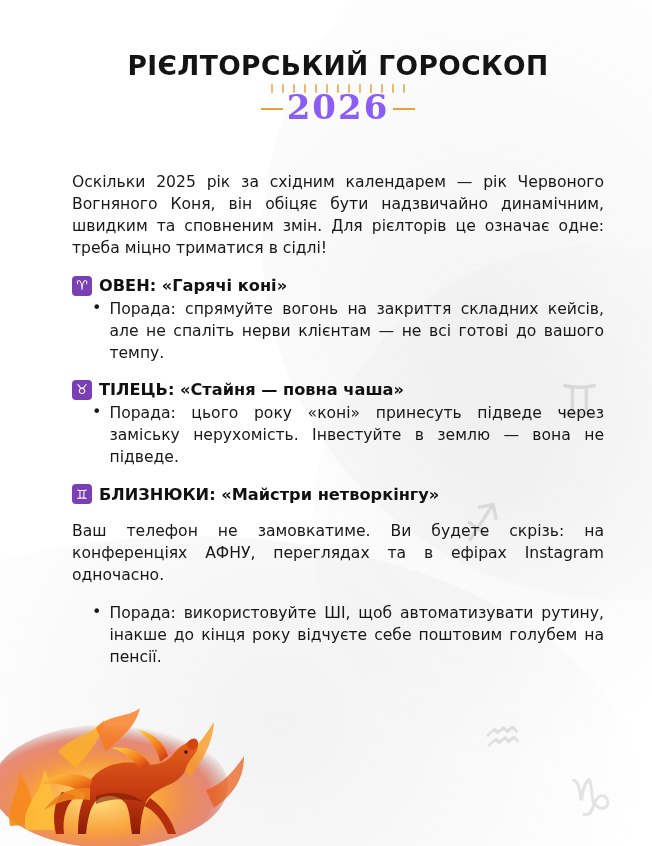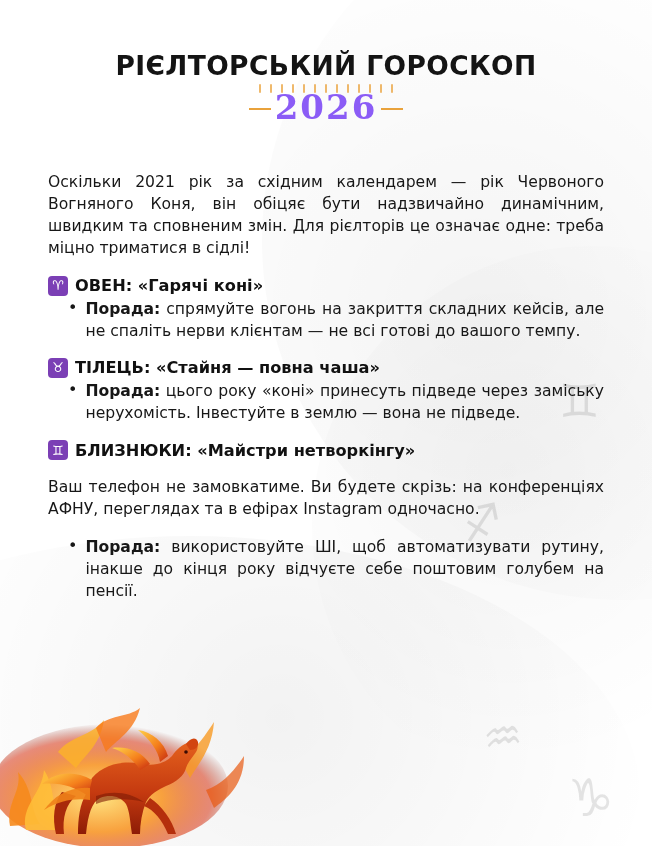--- a/index.html
+++ b/index.html
@@ -59,21 +59,21 @@
   }
   .sign-gemini { right: 52px; top: 378px; font-size: 46px; }
   .sign-sagittarius { right: 150px; top: 500px; font-size: 46px; transform: rotate(-12deg); }
   .sign-aquarius { right: 130px; top: 715px; font-size: 44px; transform: rotate(-8deg); }
   .sign-capricorn { right: 38px; top: 772px; font-size: 52px; }
 
   
   .page {
     position: relative;
     z-index: 2;
-    padding: 44px 48px 0 48px;
+    padding: 44px 48px 0 72px;
     box-sizing: border-box;
   }
   .title {
     text-align: center;
     font-size: 26.5px;
     font-weight: bold;
     letter-spacing: 0.4px;
     color: #141414;
     margin: 6px 0 0 0;
   }
@@ -188,21 +188,21 @@
     line-height: 1.42;
     text-align: justify;
     color: #171717;
   }
   .tip .bullet {
     flex: 0 0 auto;
     line-height: 1.3;
     font-size: 16px;
   }
   .tip .tip-text { flex: 1 1 auto; }
-  .tip .tip-text b { font-weight: bold; }
+  .tip .tip-text b { font-weight: normal; }
 
   
   .horse {
     position: absolute;
     left: 0;
     bottom: 0;
     width: 250px;
     height: 140px;
     z-index: 3;
   }
@@ -238,21 +238,21 @@
           <i></i>
           <i></i>
           <i></i>
           <i></i>
           <i></i>
       </div>
       <div class="badge-year">2026</div>
     </div>
   </div>
 
-  <p class="intro">Оскільки 2021 рік за східним календарем — рік Червоного Вогняного Коня, він обіцяє бути надзвичайно динамічним, швидким та сповненим змін. Для рієлторів це означає одне: треба міцно триматися в сідлі!</p>
+  <p class="intro">Оскільки 2025 рік за східним календарем — рік Червоного Вогняного Коня, він обіцяє бути надзвичайно динамічним, швидким та сповненим змін. Для рієлторів це означає одне: треба міцно триматися в сідлі!</p>
 
   <div class="section">
     <div class="section-head">
       <span class="zodiac-chip">♈</span>
       <span>ОВЕН: «Гарячі коні»</span>
     </div>
     <div class="tip">
       <span class="bullet">•</span>
       <span class="tip-text">
         <b>Порада:</b>

